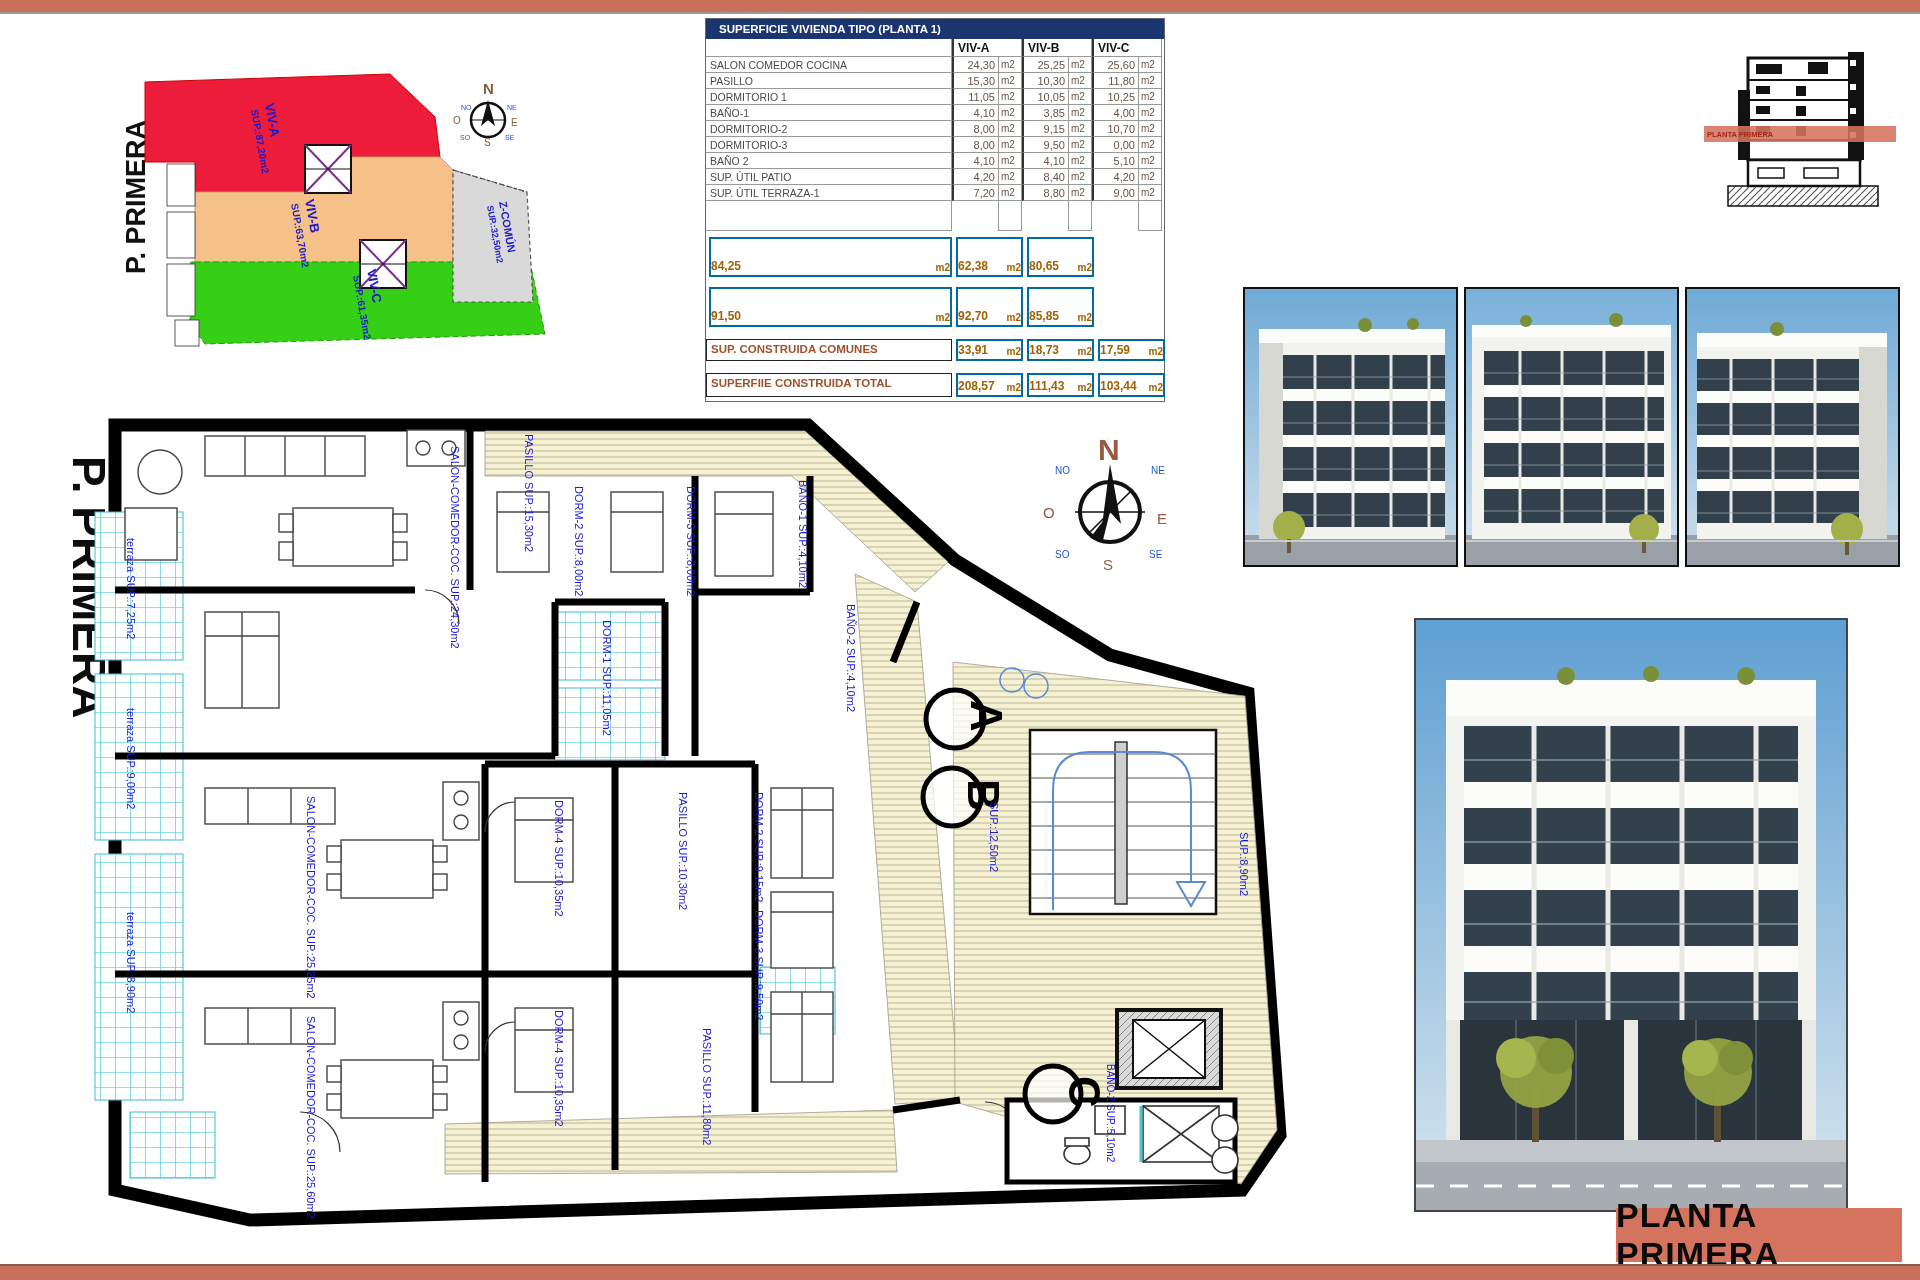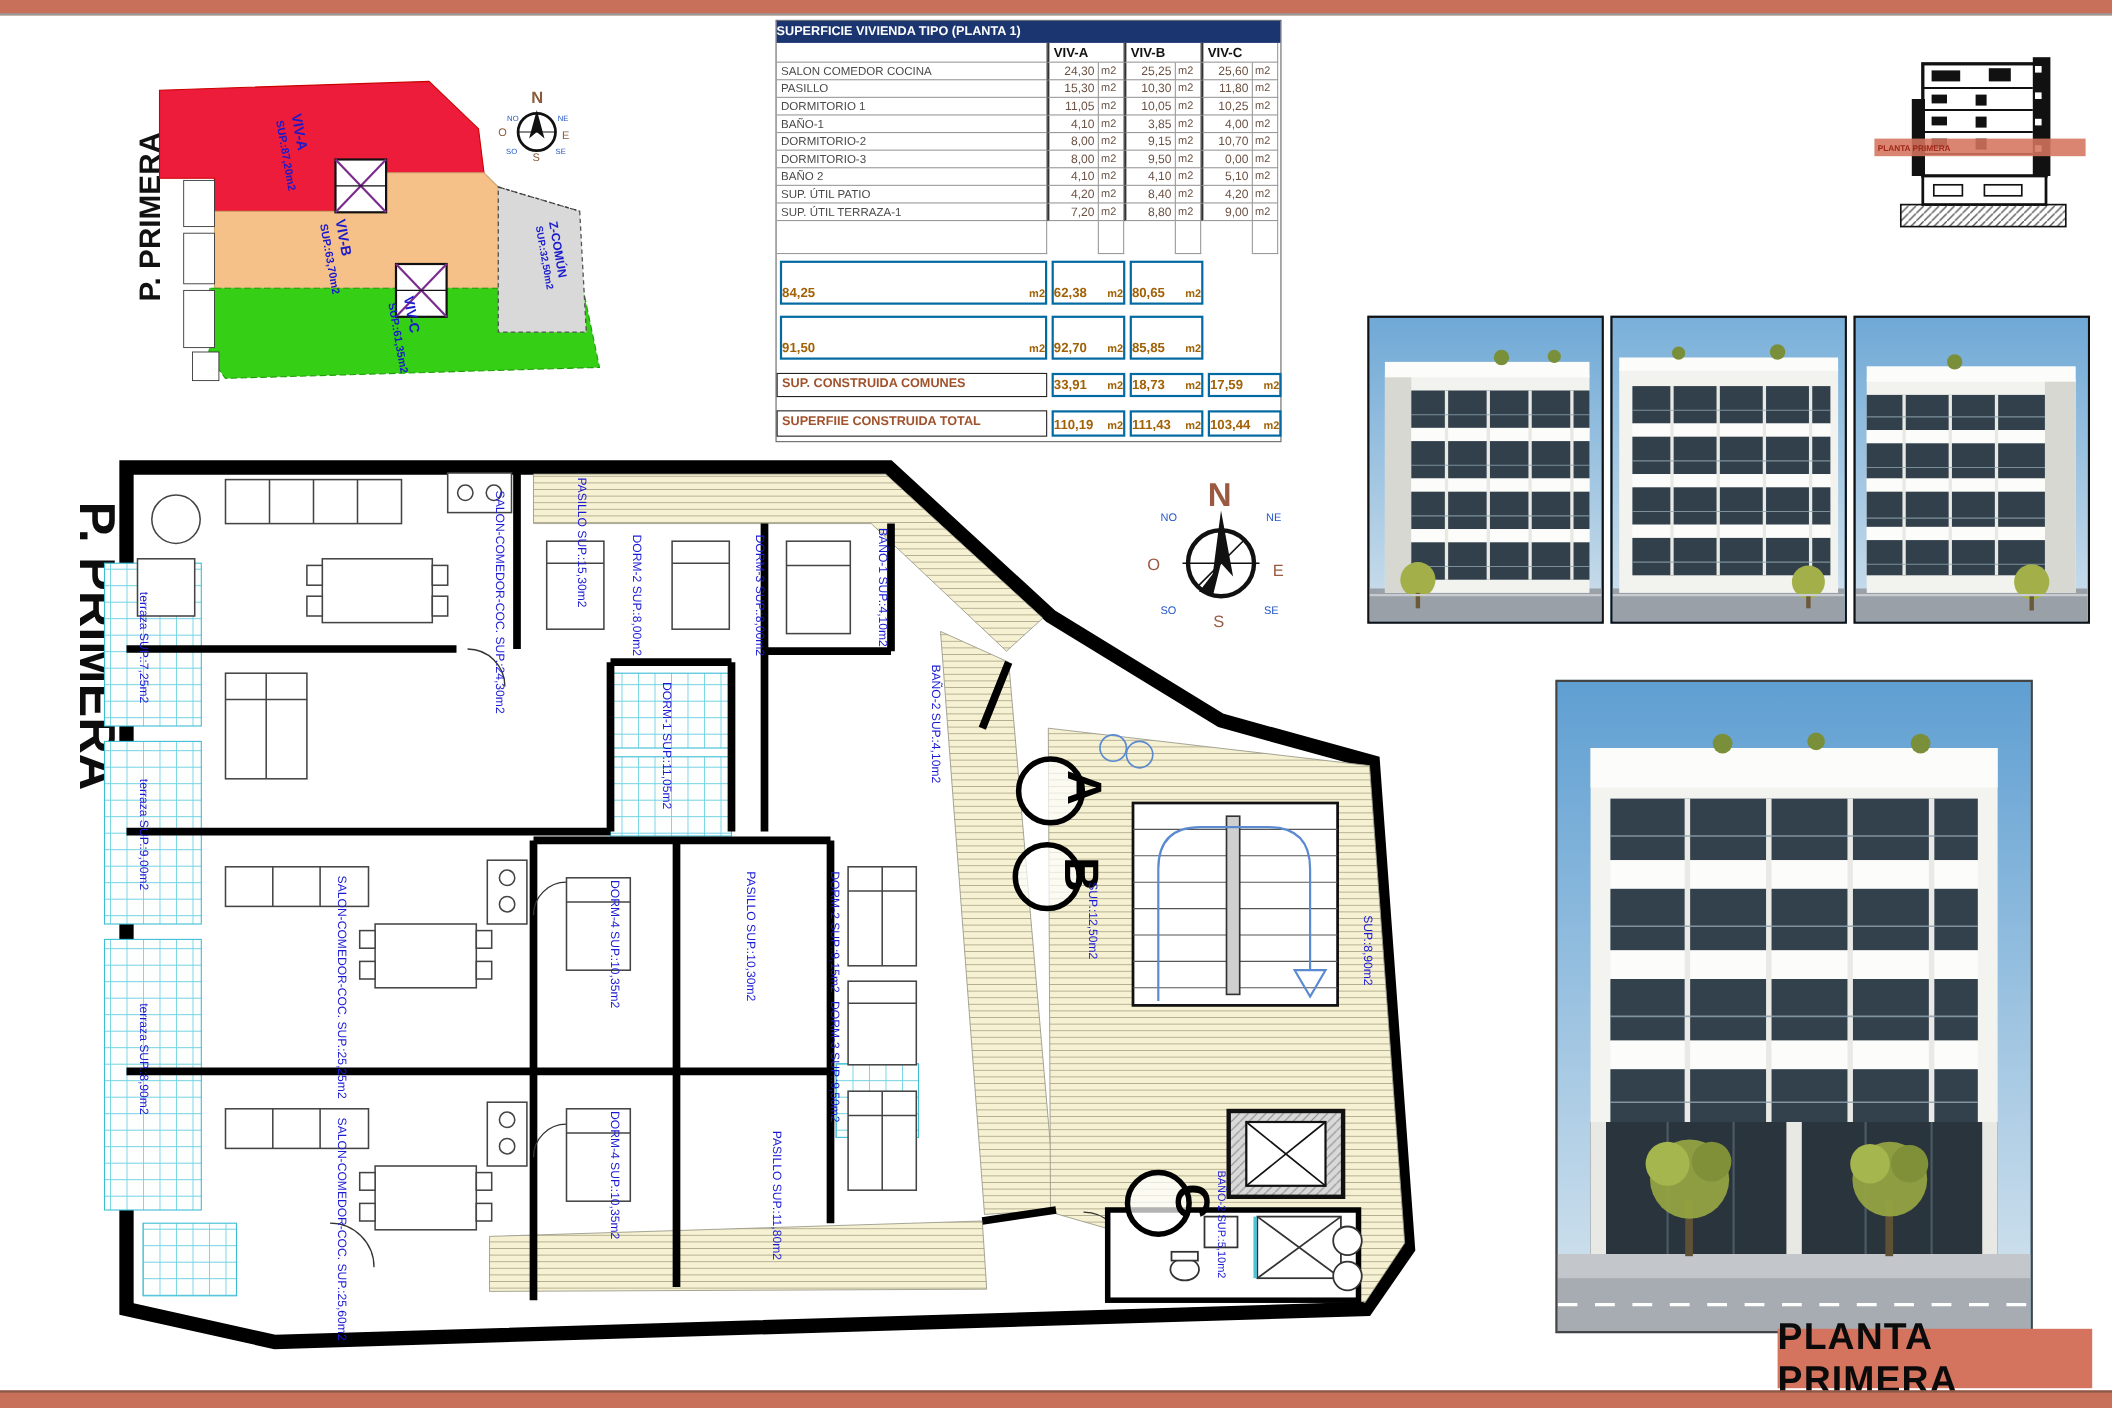--- a/index.html
+++ b/index.html
@@ -11,21 +11,21 @@
   #bottom-bar{left:0;top:1264px;width:1920px;height:16px;background:#c9705a;border-top:2px solid #8a5a4a;}
   
   #title-block{left:1616px;top:1208px;width:286px;height:54px;background:#d4735e;
                display:flex;align-items:center;justify-content:center;}
   #title-block span{font-size:34px;font-weight:bold;color:#0b0b0b;letter-spacing:1px;}
   
   #surf-table{left:705px;top:18px;width:458px;background:#fff;border:1px solid #666;font-size:12px;color:#333;}
   .t-head1{height:26px;background:#1b3570;color:#fff;font-weight:bold;font-size:15px;
            display:flex;align-items:center;padding-left:14px;letter-spacing:.5px;}
   .t-head2{height:20px;background:#1b3570;color:#fff;font-weight:bold;font-size:11.5px;
-           display:flex;align-items:center;padding-left:0;}
+           display:flex;align-items:center;padding-left:13px;}
   .t-row{display:grid;grid-template-columns:246px 47px 23px 47px 23px 47px 23px;}
   .t-row>div{border-right:1px solid #999;border-bottom:1px solid #999;display:flex;align-items:center;overflow:hidden;}
   .t-colhead{height:18px;font-weight:bold;color:#111;}
   .t-colhead .ch{grid-column:span 2;padding-left:4px;border-left:2px solid #333;}
   .t-data{height:16px;}
   .t-data .lbl{padding-left:4px;color:#4a4a4a;font-size:10.5px;white-space:nowrap;}
   .t-data .val{justify-content:flex-end;padding-right:3px;color:#6b5244;font-size:11px;border-left:2px solid #333;}
   .t-data .unit{padding-left:2px;color:#6b5244;font-size:10px;}
   .t-blank{height:30px;}
   .t-sum{margin-top:6px;display:grid;grid-template-columns:246px 70px 70px 70px;column-gap:1px;align-items:stretch;}
@@ -249,21 +249,21 @@
       <div class="sval">
           <span>17,59</span>
           <span class="u">m2</span>
         </div>
     </div>
     <div class="t-sum" style="height:24px;margin-top:12px;margin-bottom:4px">
       <div class="slbl">
         <span>SUPERFIIE CONSTRUIDA TOTAL</span>
       </div>
       <div class="sval">
-          <span>110,19</span>
+          <span>208,57</span>
           <span class="u">m2</span>
         </div>
       <div class="sval">
           <span>111,43</span>
           <span class="u">m2</span>
         </div>
       <div class="sval">
           <span>103,44</span>
           <span class="u">m2</span>
         </div>

